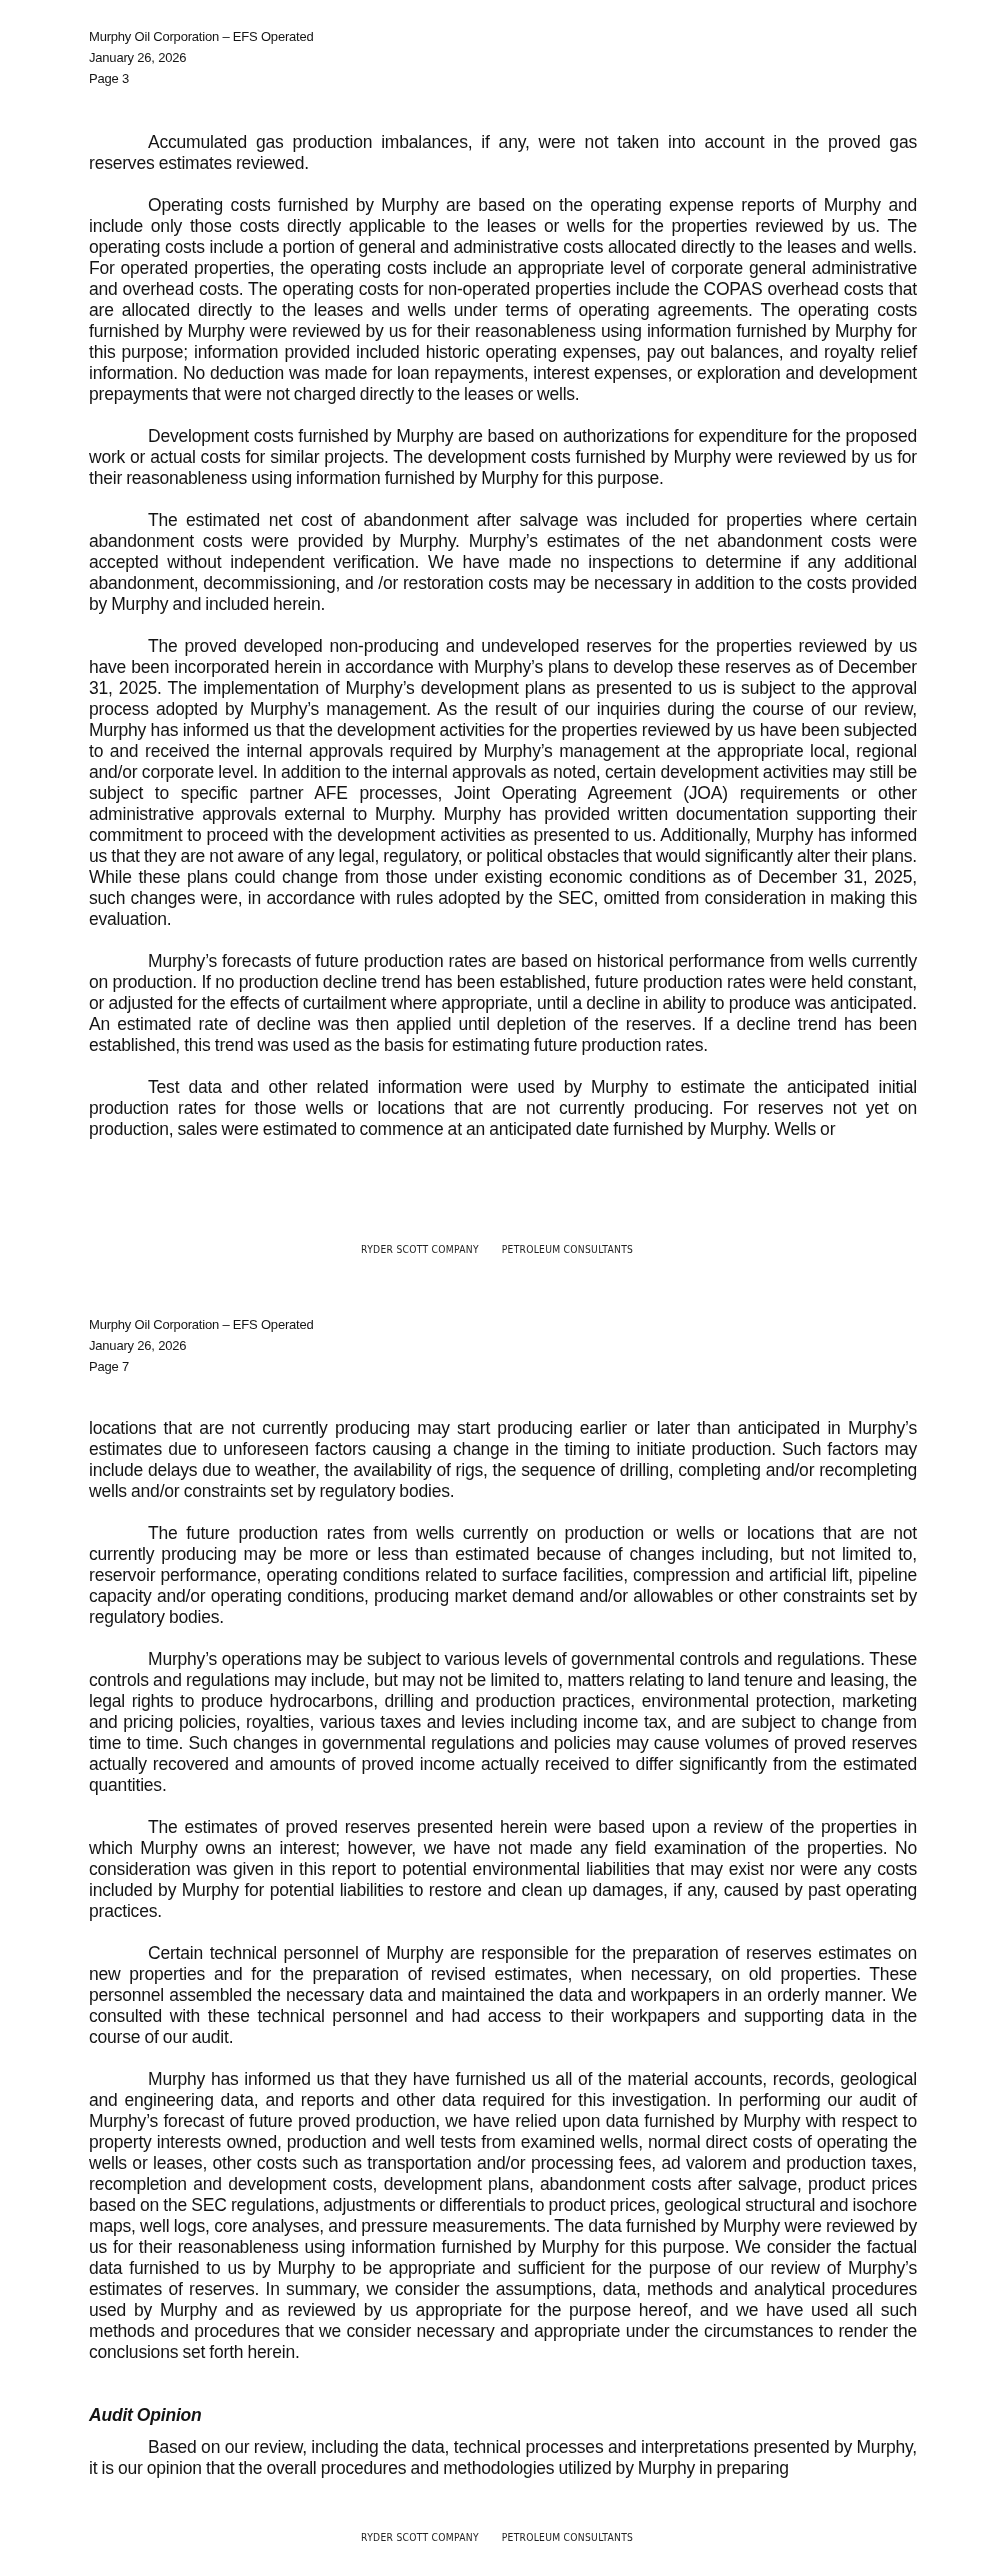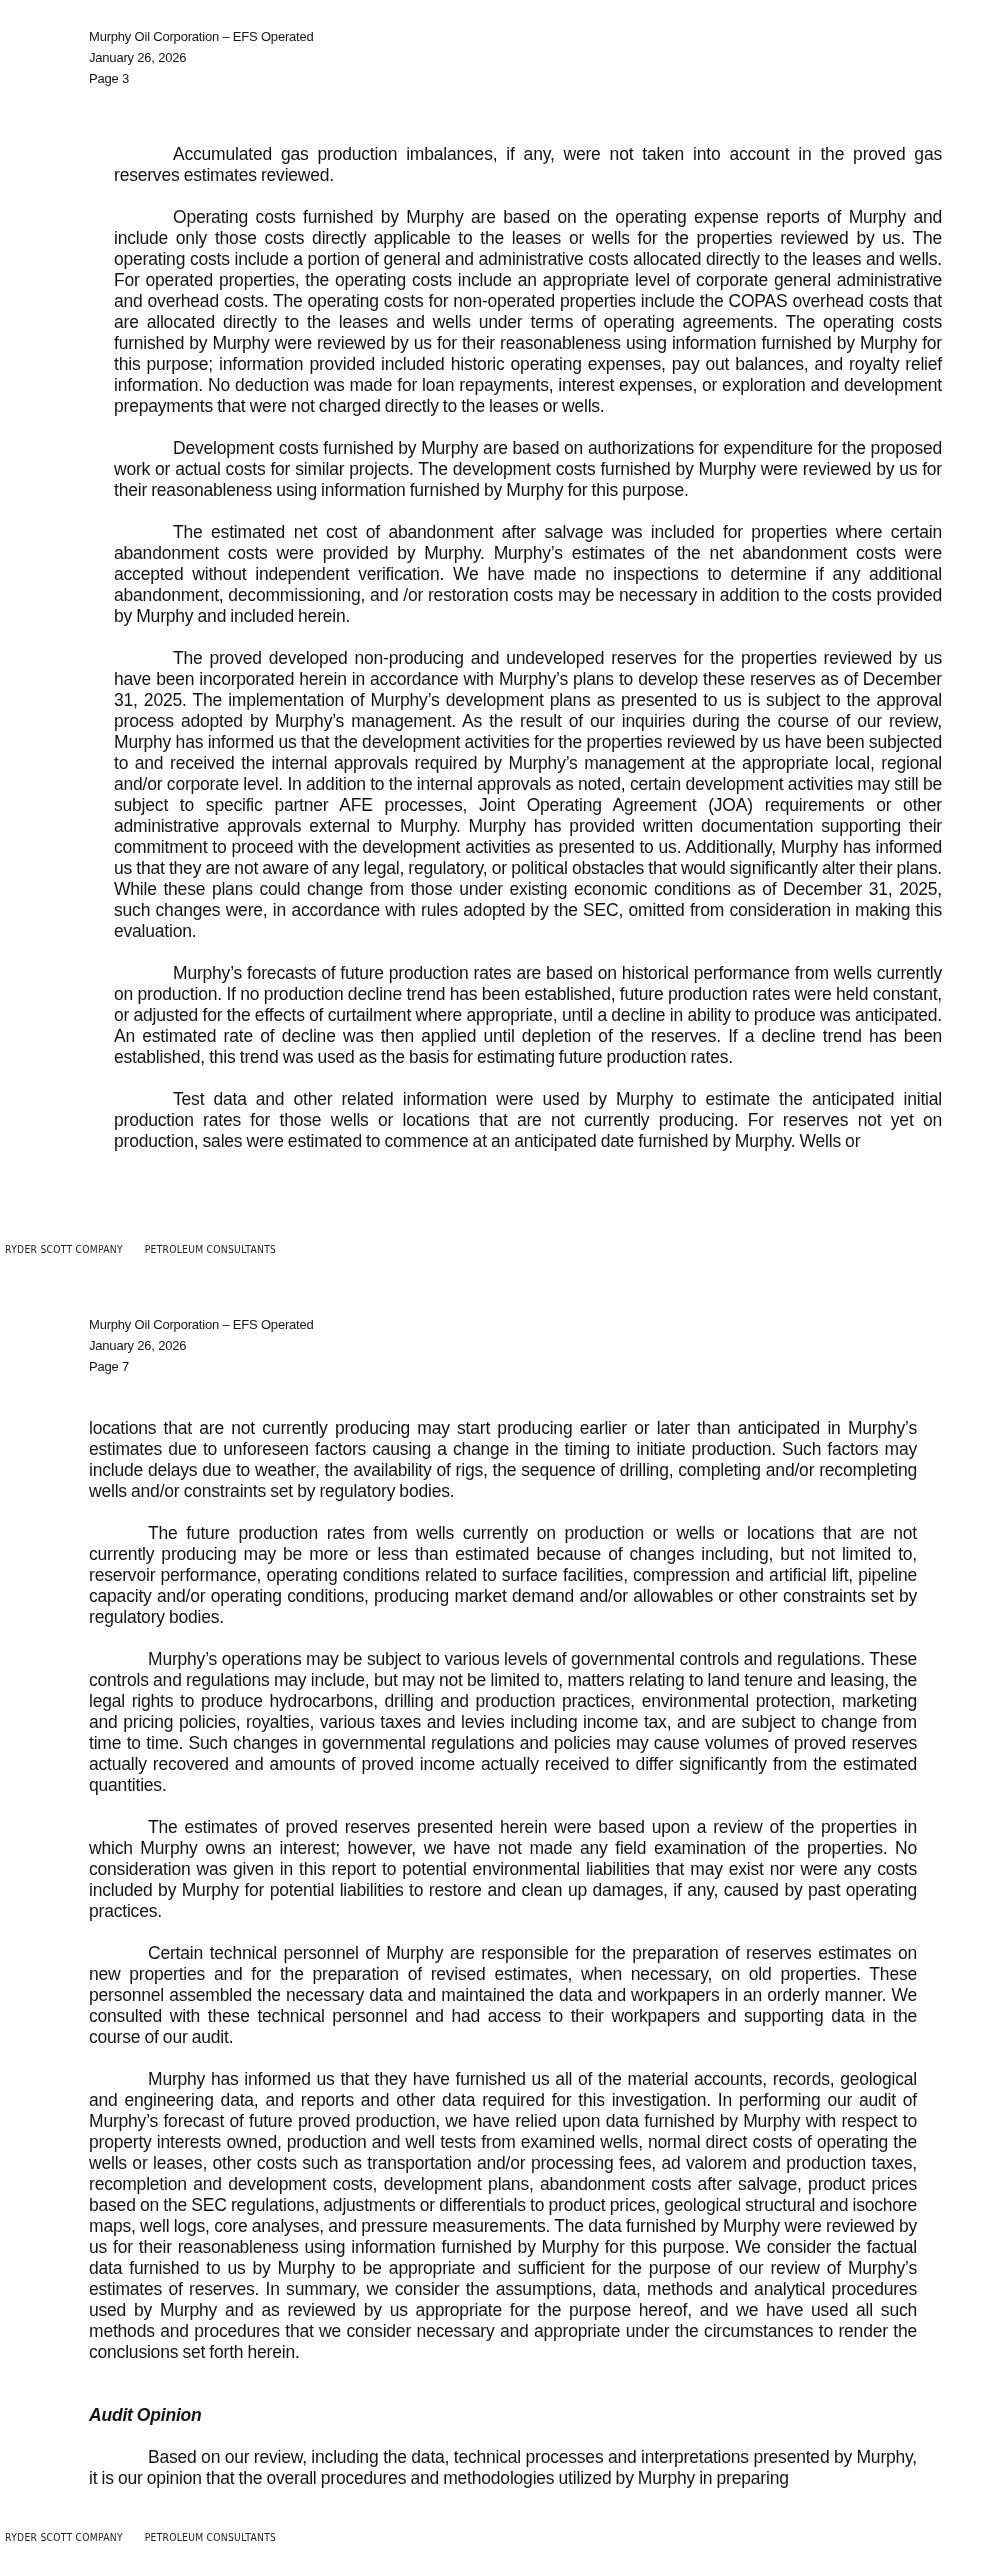--- a/index.html
+++ b/index.html
@@ -29,40 +29,41 @@
     .header div { white-space: nowrap; }
     .body {
       position: absolute;
       left: 89px;
       width: 828px;
       font-size: 17.5px;
       line-height: 21px;
       letter-spacing: -0.2px;
       word-spacing: -0.5px;
     }
-    #page-6 .body { top: 144px; margin-left: 25px; }
+    #page-6 .body { top: 132px; }
     #page-7 .body { top: 130px; }
     .para {
       text-align: justify;
       text-indent: 59px;
       margin: 0 0 21px 0;
     }
     .para.noindent { text-indent: 0; }
     .para.last { margin-bottom: 0; }
     .section-heading {
       font-weight: bold;
       font-style: italic;
       font-size: 17.5px;
-      margin: 42px 0 21px 0;
+      margin: 42px 0 11px 0;
     }
     .footer {
       position: absolute;
       left: 0;
       width: 995px;
       top: 1244px;
+      text-align: center;
       font-family: "DejaVu Sans", sans-serif;
       font-size: 10px;
       letter-spacing: 0.3px;
       color: #222;
     }
     .footer span { display: inline-block; transform: scaleX(0.92); }
     .footer .gap { display: inline-block; width: 11.3px; }
     #page-7 .footer { top: 1244px; }
   </style>
 </head>

